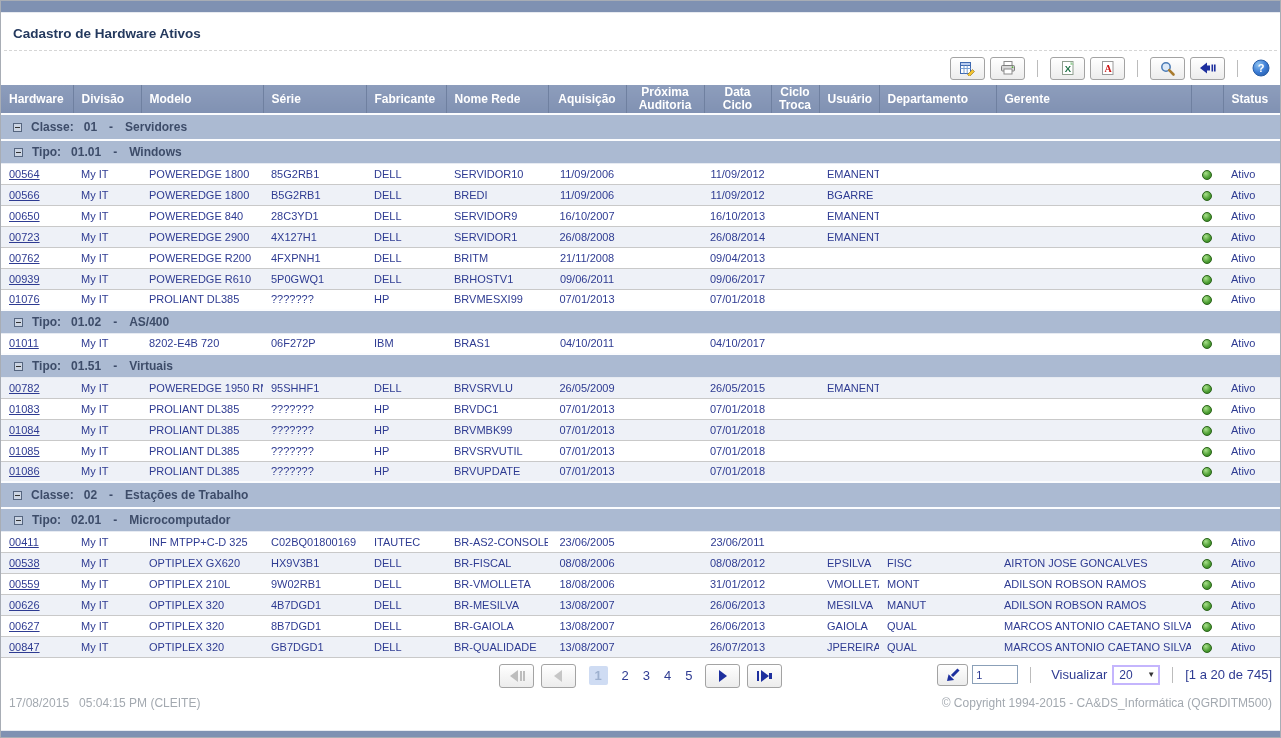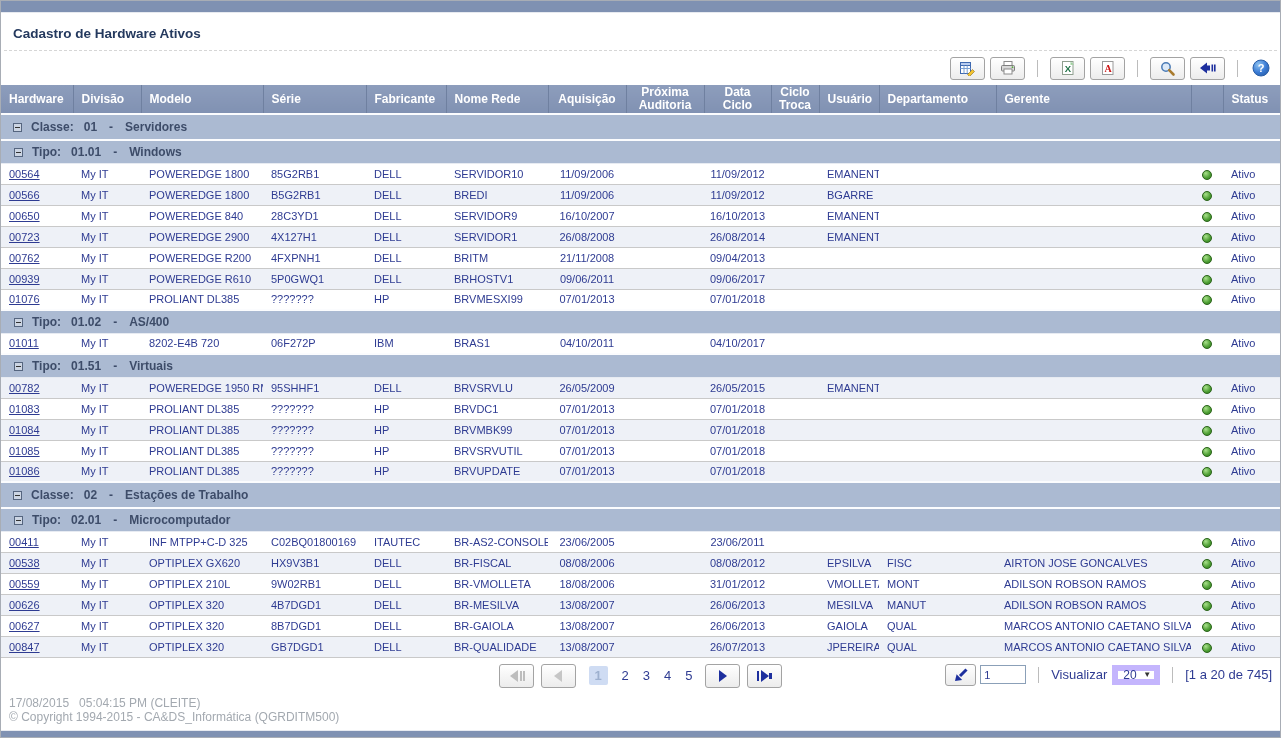--- a/index.html
+++ b/index.html
@@ -100,32 +100,32 @@
   .gobtn {
     width:31px; height:22px; border:1px solid #a3a3a3; border-radius:3px;
     background:linear-gradient(#ffffff,#ececec);
     display:flex; align-items:center; justify-content:center; cursor:pointer; margin-right:4px;
   }
   .jump {
     width:46px; height:19px; border:1px solid #8ba0b8; font-size:11px;
     color:#2e3b92; padding:0 3px; font-family:"Liberation Sans",sans-serif;
   }
   .psep { width:1px; height:16px; background:#bcbcbc; margin:0 12px; }
-  .vlabel { font-size:13px; color:#2e3b92; margin-right:5px; }
+  .vlabel { font-size:13px; color:#2e3b92; margin-right:5px;margin-left:8px; }
   .sel {
-    width:48px; height:20px; border:6px solid #c4b5fd; background:#fff;
+    width:48px; height:20px; border:2px solid #c4b5fd; background:#fff;
     display:inline-flex; align-items:center; justify-content:space-between;
     padding:0 3px 0 5px; font-size:12px; color:#2e3b92; cursor:pointer;
   }
   .sel .arr { font-size:8px; color:#333; }
   .range { font-size:13px; color:#2e3b92; white-space:pre; }
 
   .footer-row {
     height:15px; display:flex; justify-content:space-between;
-    padding:0 8px; font-size:12px; color:#a3a9b0; white-space:pre;flex-direction:column;
+    padding:0 8px; font-size:12px; color:#a3a9b0; white-space:pre;
   }
 </style>
 </head>
 <body>
 
 <div class="top-strip"></div>
 
 <div class="title-row">
   <span class="page-title">Cadastro de Hardware Ativos</span>
 </div>

